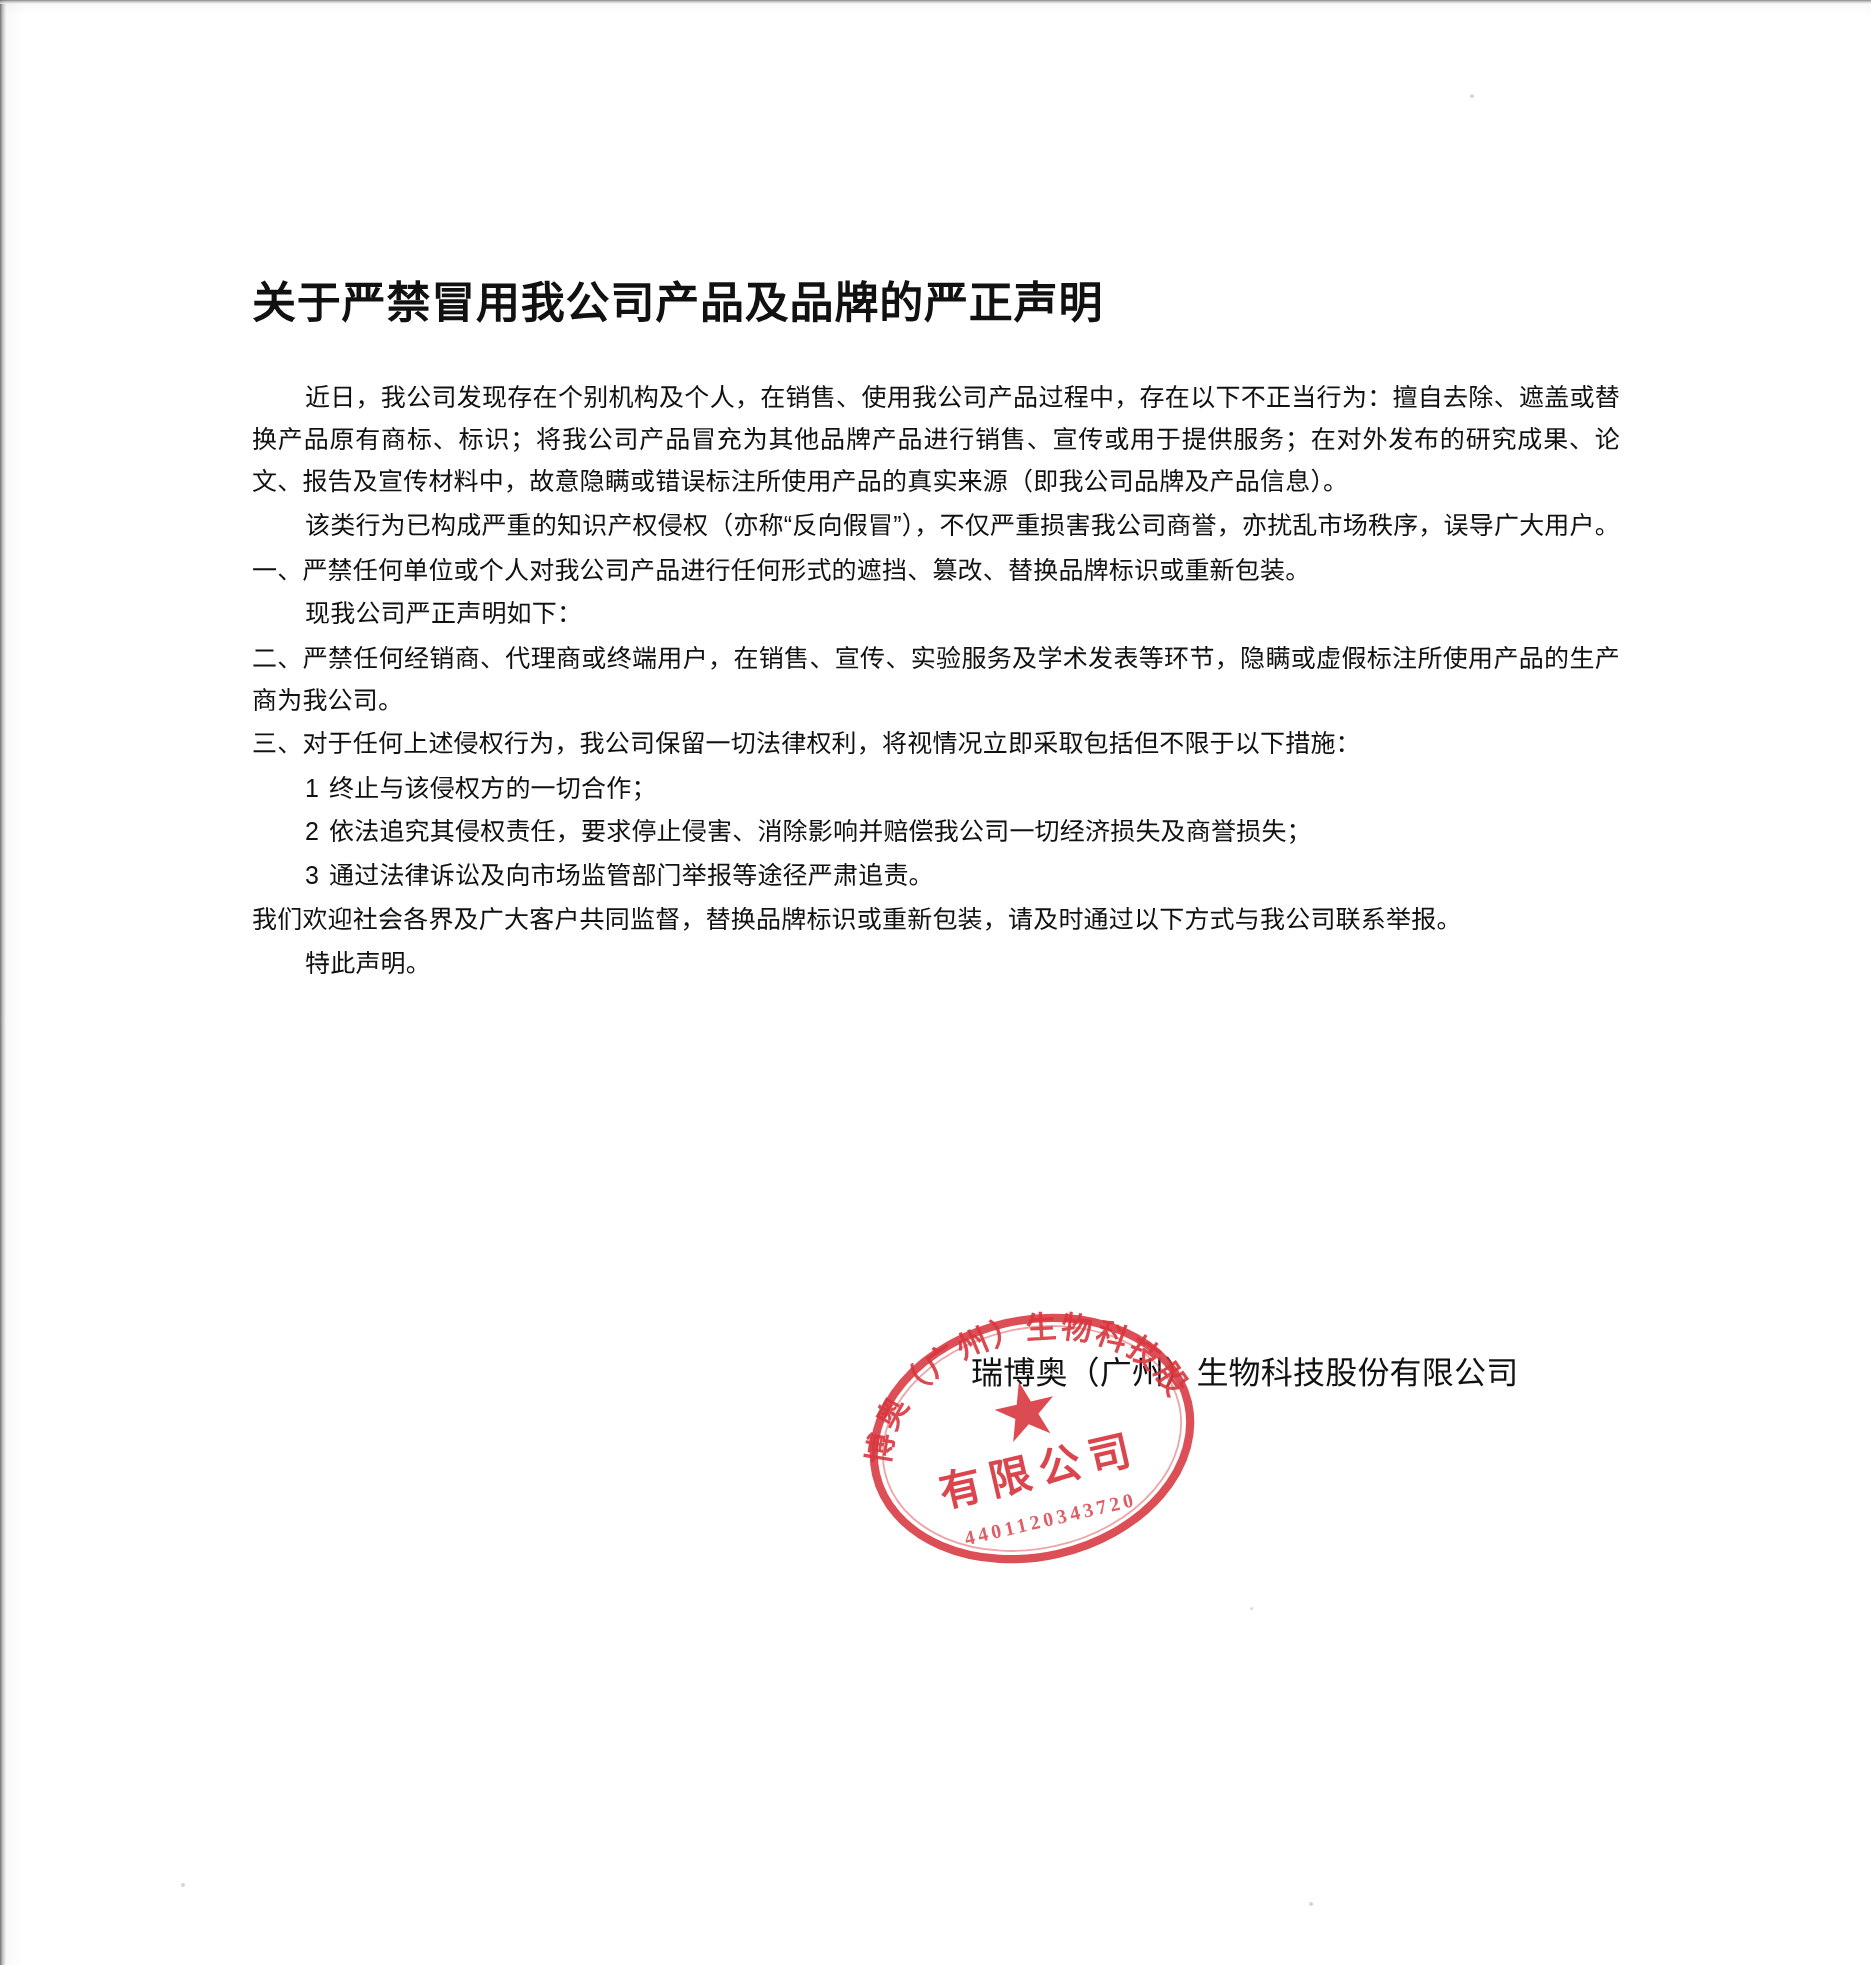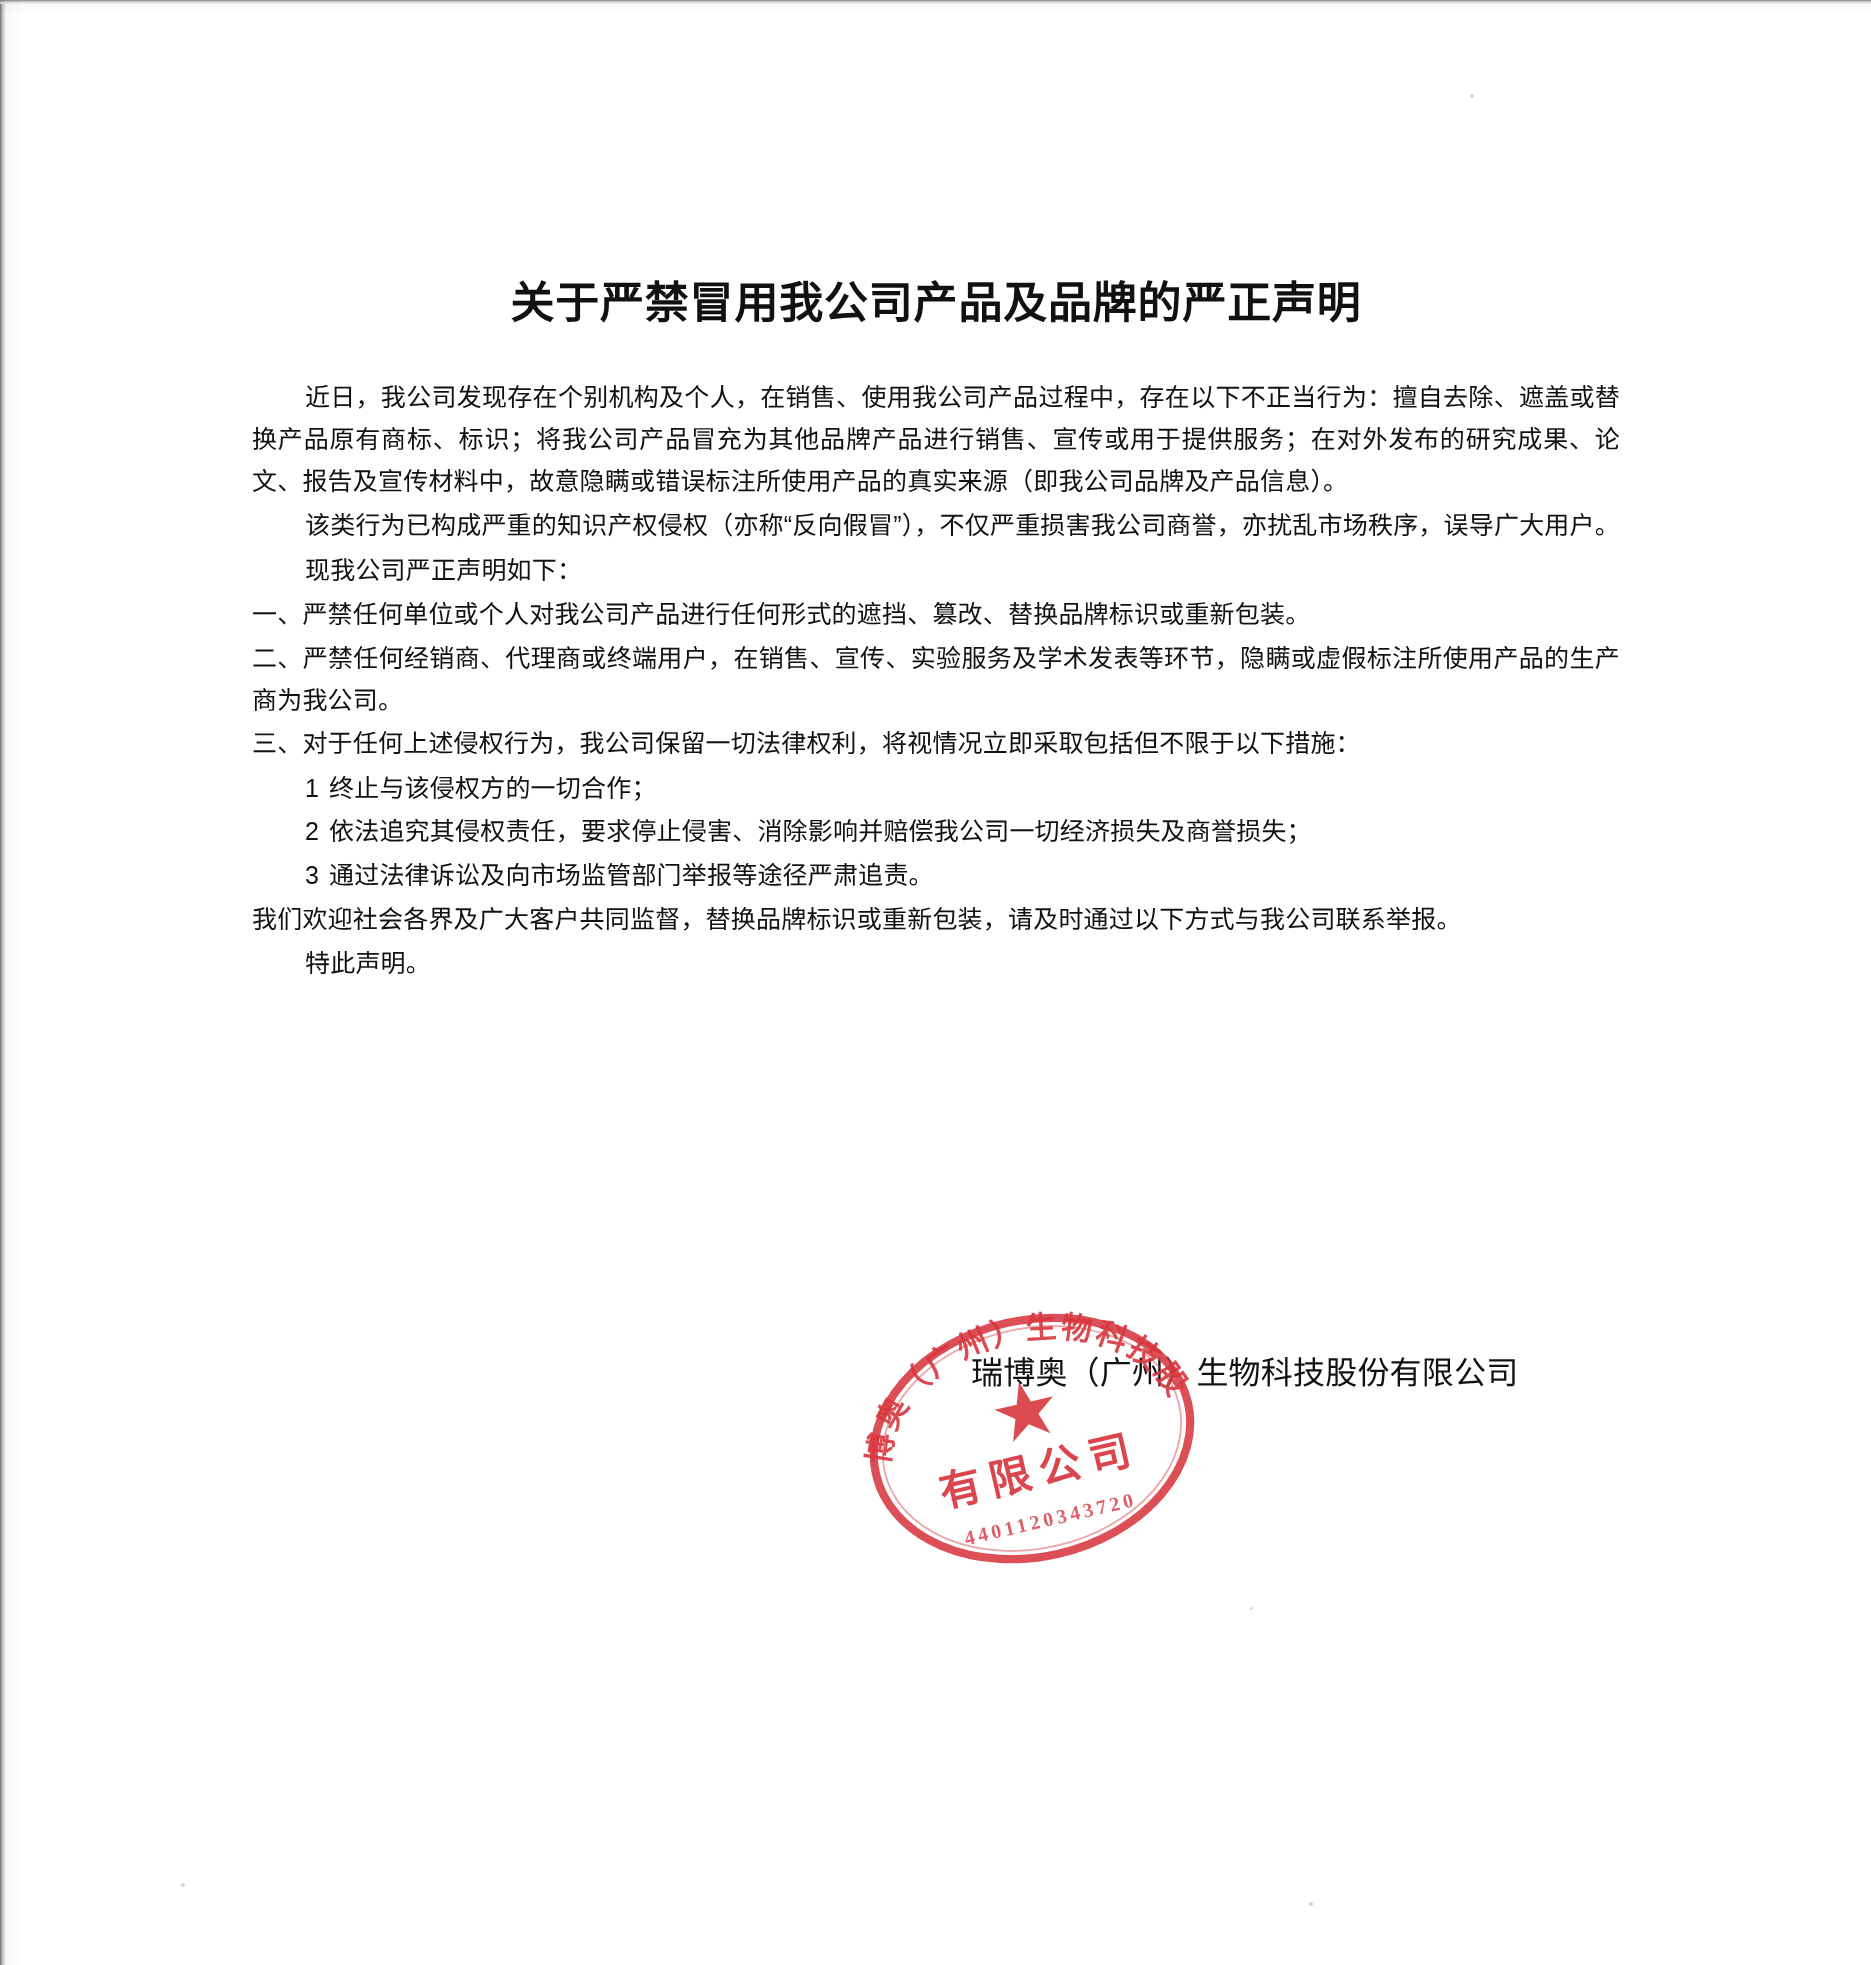--- a/index.html
+++ b/index.html
@@ -52,21 +52,20 @@
   }
 
   .content {
     position: absolute;
     left: 252px;
     top: 275px;
     width: 1368px;
   }
 
   .doc-title {
-    text-align: center;
     font-size: 44px;
     font-weight: bold;
     letter-spacing: 0.8px;
     margin: 0 0 46px 0;
     line-height: 1.25;
   }
 
   p.para {
     font-size: 25px;
     line-height: 1.68;
@@ -153,23 +152,23 @@
   <div class="speck" style="left:1250px; top:1607px; width:3.1px; height:3.1px;"></div>
 
   <div class="speck" style="left:1470px; top:94px; width:3.5px; height:3.5px;"></div>
 
   <div class="content">
 
     <h1 class="doc-title">关于严禁冒用我公司产品及品牌的严正声明</h1>
 
     <p class="para indent">近日，我公司发现存在个别机构及个人，在销售、使用我公司产品过程中，存在以下不正当行为：擅自去除、遮盖或替换产品原有商标、标识；将我公司产品冒充为其他品牌产品进行销售、宣传或用于提供服务；在对外发布的研究成果、论文、报告及宣传材料中，故意隐瞒或错误标注所使用产品的真实来源（即我公司品牌及产品信息）。</p>
     <p class="para indent">该类行为已构成严重的知识产权侵权（亦称“反向假冒”），不仅严重损害我公司商誉，亦扰乱市场秩序，误导广大用户。</p>
+    <p class="para hang">一、严禁任何单位或个人对我公司产品进行任何形式的遮挡、篡改、替换品牌标识或重新包装。</p>
+
     <p class="para indent">现我公司严正声明如下：</p>
-
-    <p class="para hang">一、严禁任何单位或个人对我公司产品进行任何形式的遮挡、篡改、替换品牌标识或重新包装。</p>
     <p class="para hang">二、严禁任何经销商、代理商或终端用户，在销售、宣传、实验服务及学术发表等环节，隐瞒或虚假标注所使用产品的生产商为我公司。</p>
     <p class="para hang">三、对于任何上述侵权行为，我公司保留一切法律权利，将视情况立即采取包括但不限于以下措施：</p>
 
     <ol class="measures">
       <li>
         <span class="num">1</span>
         <span>终止与该侵权方的一切合作；</span>
       </li>
       <li>
         <span class="num">2</span>

